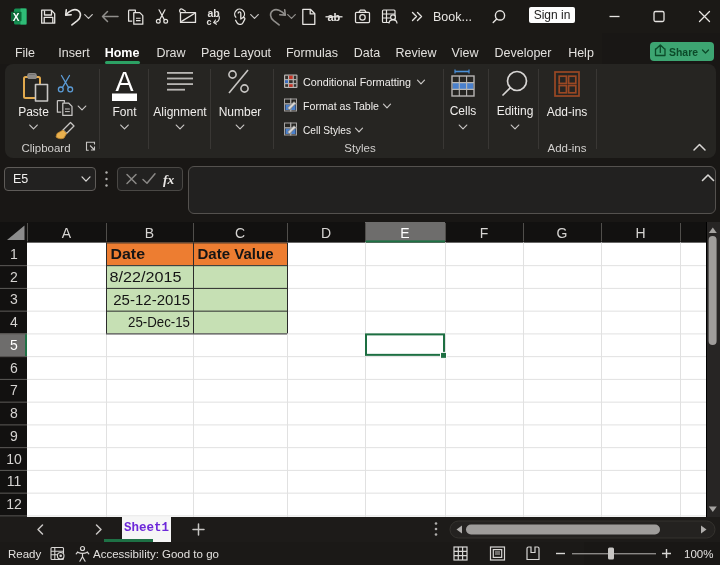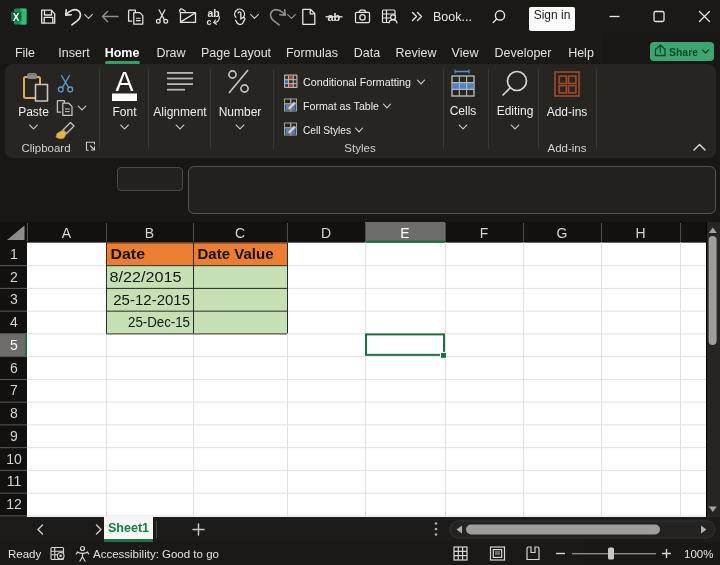--- a/index.html
+++ b/index.html
@@ -1,34 +1,34 @@
 <!DOCTYPE html>
 <html><head>
 <meta charset="utf-8">
 <style>
 * { margin:0; padding:0; box-sizing:border-box; }
 html,body { width:720px; height:565px; overflow:hidden; background:#191715;
   font-family:"Liberation Sans", sans-serif; }
 #stage { position:relative; width:720px; height:565px; background:#191715; }
 #titlebar { position:absolute; left:0; top:0; width:720px; height:33px; background:#1b1916; }
-#signin { position:absolute; left:529px; top:7px; width:46px; height:24px; background:#fdfdfd;
+#signin { position:absolute; left:529px; top:7px; width:46px; height:16px; background:#fdfdfd;
   border-radius:2px; color:#1c1b1a; font-size:12px; text-align:center; line-height:17px; }
 #tabrow { position:absolute; left:0; top:33px; width:602px; height:31px; background:#1b1916; }
 #ribbon { position:absolute; left:5px; top:64px; width:711px; height:94px; background:#262522; border-radius:8px; }
 #namebox { position:absolute; left:4px; top:167px; width:92px; height:24px; background:#222120;
   border:1px solid #5e5b58; border-radius:4px; color:#f0efee; font-size:12.5px; }
 #fxbox { position:absolute; left:117px; top:167px; width:66px; height:24px; background:#222120;
   border:1px solid #4a4845; border-radius:4px; }
 #fmlbox { position:absolute; left:188px; top:166px; width:528px; height:48px; background:#222120;
   border:1px solid #54514e; border-radius:6px; }
 #fbarsvg { position:absolute; left:0; top:160px; }
 #grid { position:absolute; left:0; top:222px; width:720px; height:295px; }
 #sheetbar { position:absolute; left:0; top:517px; width:720px; height:25px; background:#1d1b19; }
-#sheettab { position:absolute; left:104px; top:517px; width:49px; height:25px; background:#f6f6f6;
-  color:#15803d; font-size:12.5px; font-weight:bold; text-align:center; line-height:23px; }
+#sheettab { position:absolute; left:122px; top:517px; width:49px; height:25px; background:#f6f6f6;
+  color:#6d28d9; font-size:12.5px; font-weight:bold; text-align:center; line-height:23px;font-family:Liberation Mono, monospace; }
 #sheetgreen { position:absolute; left:104px; top:539px; width:49px; height:3px; background:#1e7145; }
 #statusbar { position:absolute; left:0; top:542px; width:584px; height:23px; background:#1b1917; }
 svg { display:block; }
 </style>
 </head>
 <body>
 <div id="stage">
   <div id="titlebar">
       <svg width="720" height="33" font-family="Liberation Sans, sans-serif">
 <g>
@@ -245,22 +245,37 @@
 <rect x="554.2" y="12.2" width="7.2" height="7.2"></rect>
 <rect x="563.6" y="12.2" width="7.2" height="7.2"></rect>
 <rect x="554.2" y="21.6" width="7.2" height="7.2"></rect>
 <rect x="563.6" y="21.6" width="7.2" height="7.2"></rect>
 </g>
 <text x="562" y="52" font-size="12" fill="#f0eeec" text-anchor="middle">Add-ins</text>
 <text x="562" y="87.5" font-size="11.5" fill="#d2d0ce" text-anchor="middle">Add-ins</text>
 <path d="M689 86 L694.5 80.5 L700 86" fill="none" stroke="#d8d6d4" stroke-width="1.5" stroke-linecap="round" stroke-linejoin="round"></path>
 </svg>
     </div>
+  <div id="namebox">
+      <span style="position:absolute;left:8px;top:4px;">E5</span>
+    </div>
   <div id="fxbox"></div>
   <div id="fmlbox"></div>
+  <div id="fbarsvg">
+      <svg width="720" height="62" font-family="Liberation Sans, sans-serif">
+<path d="M82.0 16.92 L86 21.08 L90.0 16.92" fill="none" stroke="#d8d6d4" stroke-width="1.3" stroke-linecap="round" stroke-linejoin="round"></path>
+<circle cx="106.5" cy="12.5" r="1.2" fill="#b0aeac"></circle>
+<circle cx="106.5" cy="19" r="1.2" fill="#b0aeac"></circle>
+<circle cx="106.5" cy="25.5" r="1.2" fill="#b0aeac"></circle>
+<path d="M127 14.5 L136 23.5 M136 14.5 L127 23.5" stroke="#8a8886" stroke-width="1.5" stroke-linecap="round"></path>
+<path d="M143 19.5 L147 23.2 L155 13.8" fill="none" stroke="#8a8886" stroke-width="1.5" stroke-linecap="round" stroke-linejoin="round"></path>
+<text x="163" y="24" font-size="13.5" font-style="italic" font-weight="bold" fill="#e8e6e4" font-family="Liberation Serif, serif">fx</text>
+<path d="M702.5 20.5 L708 15 L713.5 20.5" fill="none" stroke="#d8d6d4" stroke-width="1.6" stroke-linecap="round" stroke-linejoin="round"></path>
+</svg>
+    </div>
   <div id="grid">
       <svg id="gridsvg" width="720" height="295" font-family="Liberation Sans, sans-serif">
 <rect x="27" y="20.4" width="679" height="274.6" fill="#ffffff"></rect>
 <rect x="0" y="0" width="706" height="20.4" fill="#121110"></rect>
 <rect x="0" y="20.4" width="27" height="274.6" fill="#121110"></rect>
 <rect x="365" y="0" width="80" height="20.4" fill="#6e6d6c"></rect>
 <rect x="365" y="18.4" width="80" height="2" fill="#1e7145"></rect>
 <rect x="0" y="111.4" width="27" height="22.75" fill="#6e6d6c"></rect>
 <rect x="25" y="111.4" width="2" height="22.75" fill="#1e7145"></rect>
 <rect x="27" y="43.15" width="679" height="1" fill="#e1e1e1"></rect>

